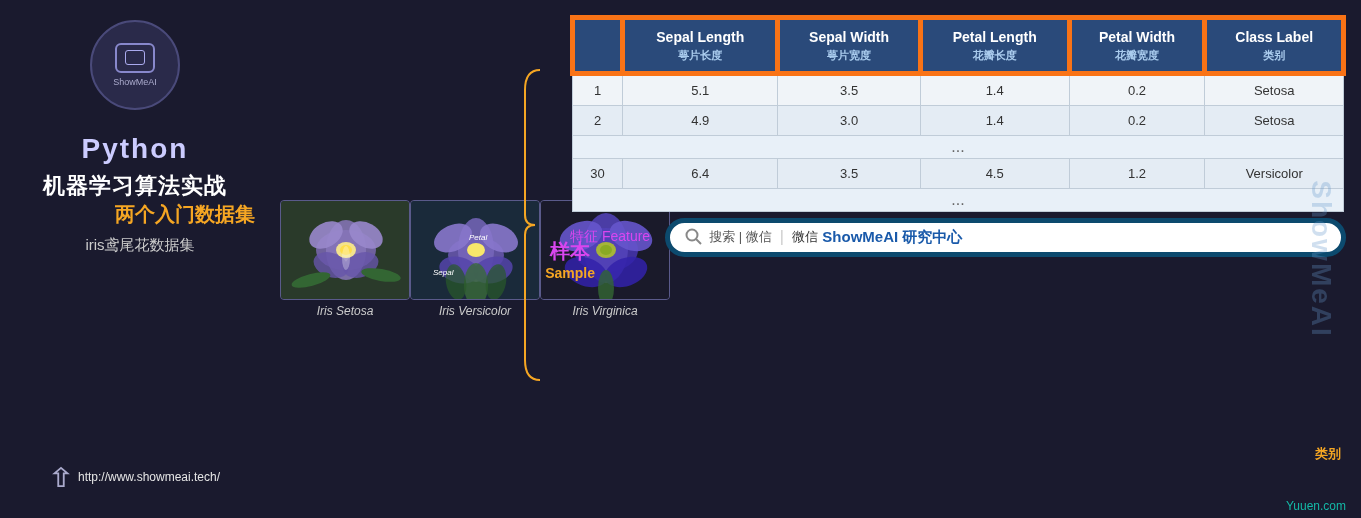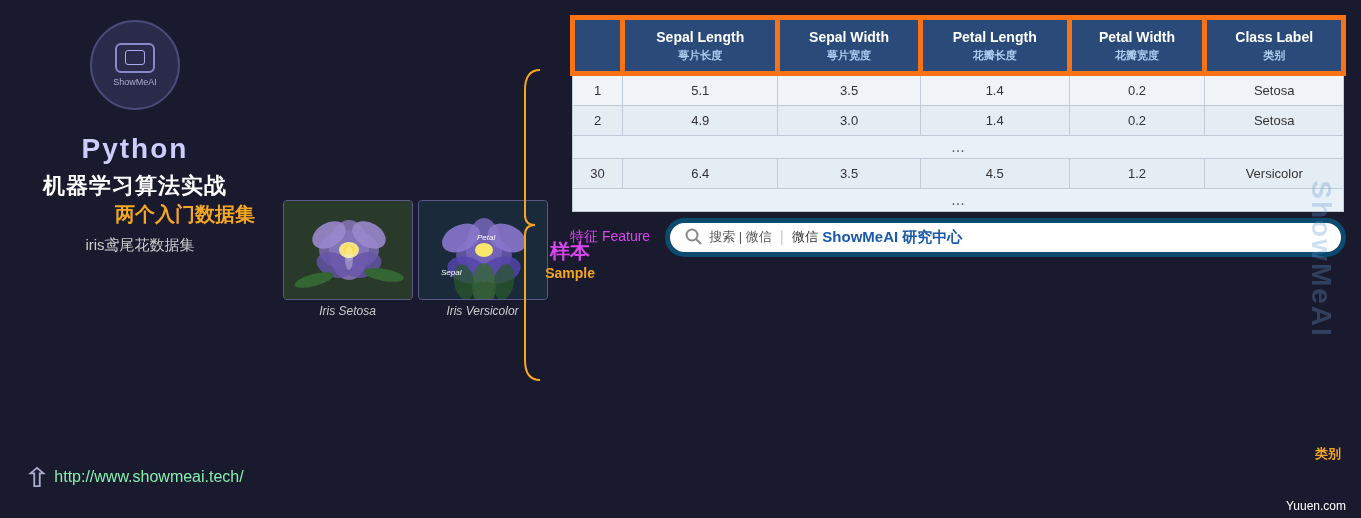--- a/index.html
+++ b/index.html
@@ -115,22 +115,22 @@
     }
 
     .link-icon {
       width: 22px;
       height: 22px;
       margin-right: 6px;
       color: #aaaacc;
     }
 
     .link-text {
-      color: #86efac;
-      font-size: 16px;
+      color: #e5e5e5;
+      font-size: 12px;
     }
 
     
     .middle-panel {
       width: 290px;
       height: 100%;
       display: flex;
       flex-direction: row;
       align-items: center;
       justify-content: space-around;
@@ -308,21 +308,21 @@
       bottom: 55px;
       color: #f5a623;
       font-size: 13px;
       font-weight: bold;
     }
 
     .yuuen-text {
       position: absolute;
       right: 15px;
       bottom: 5px;
-      color: #ffffff;
+      color: #14b8a6;
       font-size: 12px;
     }
 
     .middle-flower-box {
       position: relative;
     }
   </style>
 </head>
 <body>
 
@@ -393,20 +393,40 @@
           <ellipse cx="85" cy="82" rx="10" ry="18" fill="#2a5a2a" opacity="0.7" transform="rotate(10,85,82)"></ellipse>
 
           <text x="22" y="75" fill="white" font-size="8" font-style="italic">Sepal</text>
           <text x="58" y="40" fill="white" font-size="8" font-style="italic">Petal</text>
         </svg>
 
       </div>
       <div class="flower-caption">Iris Versicolor</div>
     </div>
 
+    <div class="flower-item">
+      <div class="flower-img-box">
+        <svg width="130" height="100">
+          <rect width="130" height="100" fill="#1a1a2a"></rect>
+
+          <ellipse cx="65" cy="50" rx="32" ry="22" fill="#4433aa" opacity="0.9"></ellipse>
+          <ellipse cx="65" cy="48" rx="22" ry="35" fill="#5544bb" opacity="0.85"></ellipse>
+          <ellipse cx="40" cy="36" rx="22" ry="14" fill="#6655cc" transform="rotate(-20,40,36)" opacity="0.9"></ellipse>
+          <ellipse cx="90" cy="36" rx="22" ry="14" fill="#6655cc" transform="rotate(20,90,36)" opacity="0.9"></ellipse>
+          <ellipse cx="45" cy="72" rx="22" ry="14" fill="#3322aa" transform="rotate(20,45,72)" opacity="0.85"></ellipse>
+          <ellipse cx="85" cy="72" rx="22" ry="14" fill="#3322aa" transform="rotate(-20,85,72)" opacity="0.85"></ellipse>
+
+          <ellipse cx="65" cy="50" rx="10" ry="8" fill="#aabb33" opacity="0.95"></ellipse>
+          <ellipse cx="65" cy="50" rx="6" ry="5" fill="#88aa22" opacity="0.95"></ellipse>
+
+          <ellipse cx="65" cy="88" rx="8" ry="18" fill="#336633" opacity="0.8"></ellipse>
+        </svg>
+      </div>
+      <div class="flower-caption">Iris Virginica</div>
+    </div>
 
     <div style="position:absolute; right:10px; top:60px; display:flex; flex-direction:column; align-items:center;">
       <svg width="30" height="330">
         <path d="M20,10 Q5,10 5,30 L5,155 Q5,165 15,165 Q5,165 5,175 L5,300 Q5,320 20,320" fill="none" stroke="#f5a623" stroke-width="2"></path>
       </svg>
     </div>
     <div style="position:absolute; right:-35px; top:50%; transform:translateY(-50%); text-align:center;">
       <div class="sample-text-cn">样本</div>
       <div class="sample-text-en">Sample</div>
     </div>

